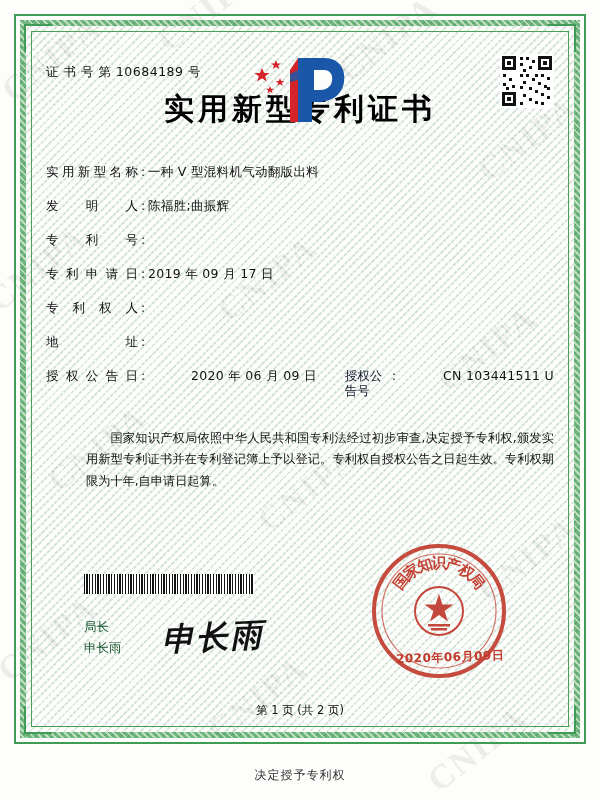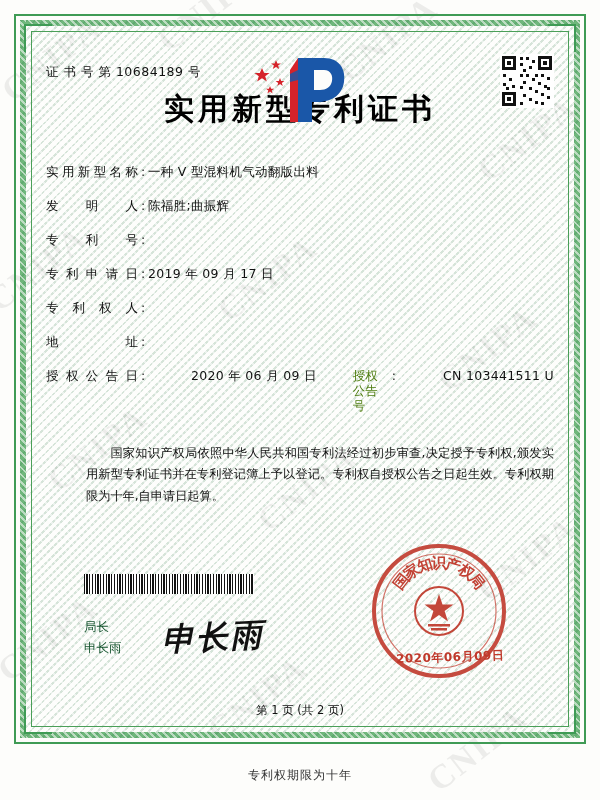--- a/index.html
+++ b/index.html
@@ -159,22 +159,22 @@
     flex: 0 0 10px;
     text-align: center;
   }
   .value {
     flex: 1 1 auto;
     color: #111;
     letter-spacing: .3px;
   }
   .row.split .value { flex: 0 0 auto; margin-left: 43px; }
   .inline-label {
-    margin-left: 36px;
-    color: #4d7c0f;
+    margin-left: 28px;
+    color: #0f172a;
   }
   .inline-colon { margin: 0 4px; }
 
   .paras {
     margin-top: 30px;
     font-size: 12.2px;
     line-height: 1.75;
     text-align: justify;
     color: #111;
     margin-left: 40px;
@@ -474,14 +474,14 @@
           <text x="69" y="26" text-anchor="middle" transform="rotate(35 69 69)">权</text>
           <text x="69" y="26" text-anchor="middle" transform="rotate(52 69 69)">局</text>
         </g>
       </svg>
     </div>
     <div class="seal-date">2020年06月09日</div>
 
     <div class="page-no">第 1 页 (共 2 页)</div>
   </div>
 
-  <div class="footnote">专利权期限为十年</div>
+  <div class="footnote">决定授予专利权</div>
 </div>
 
 </body></html>

